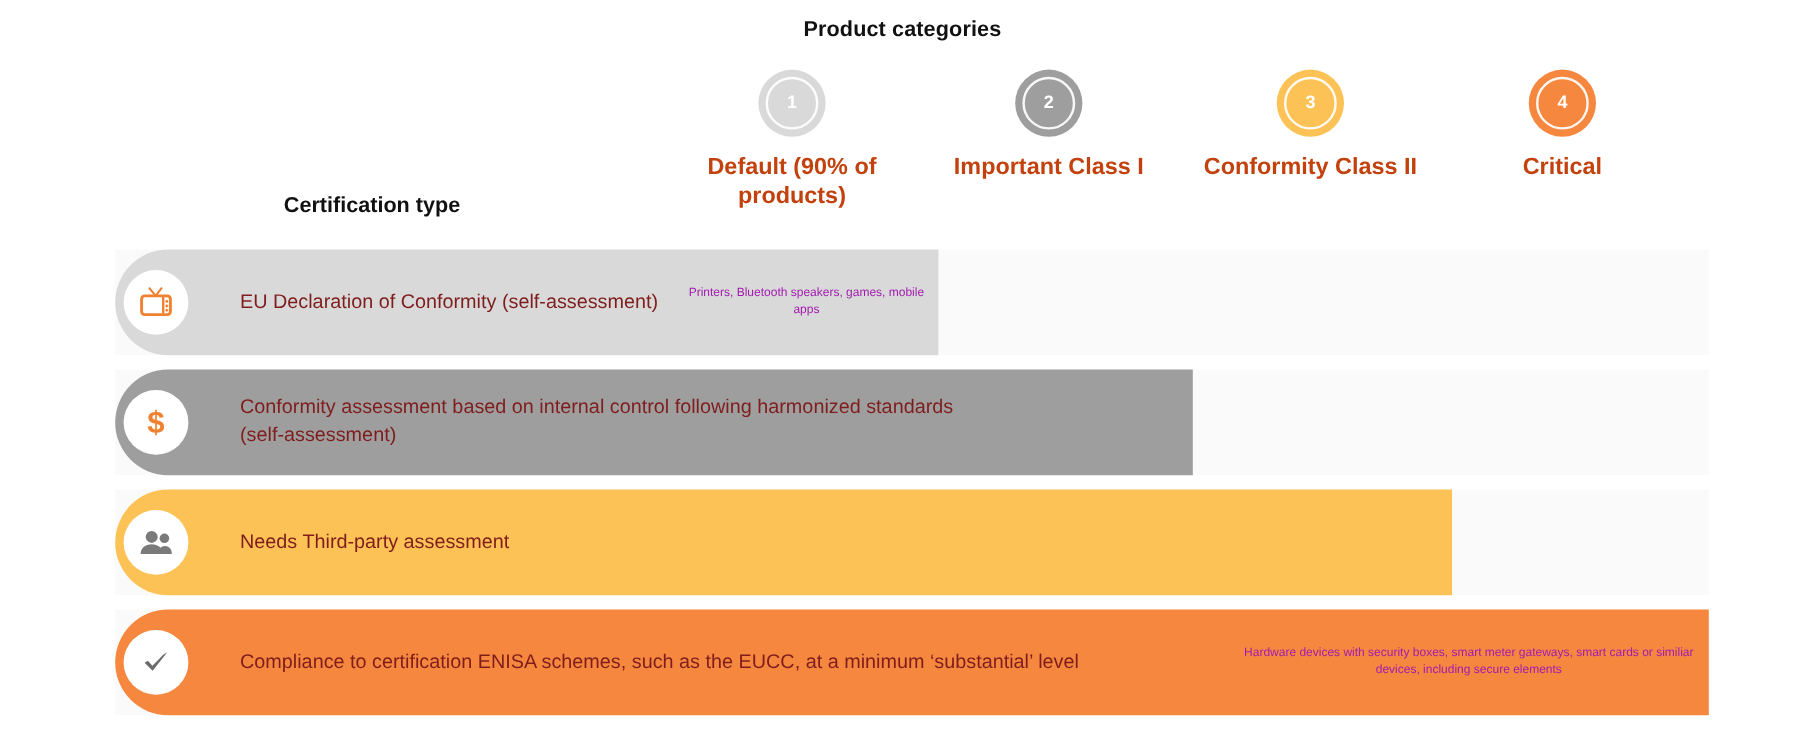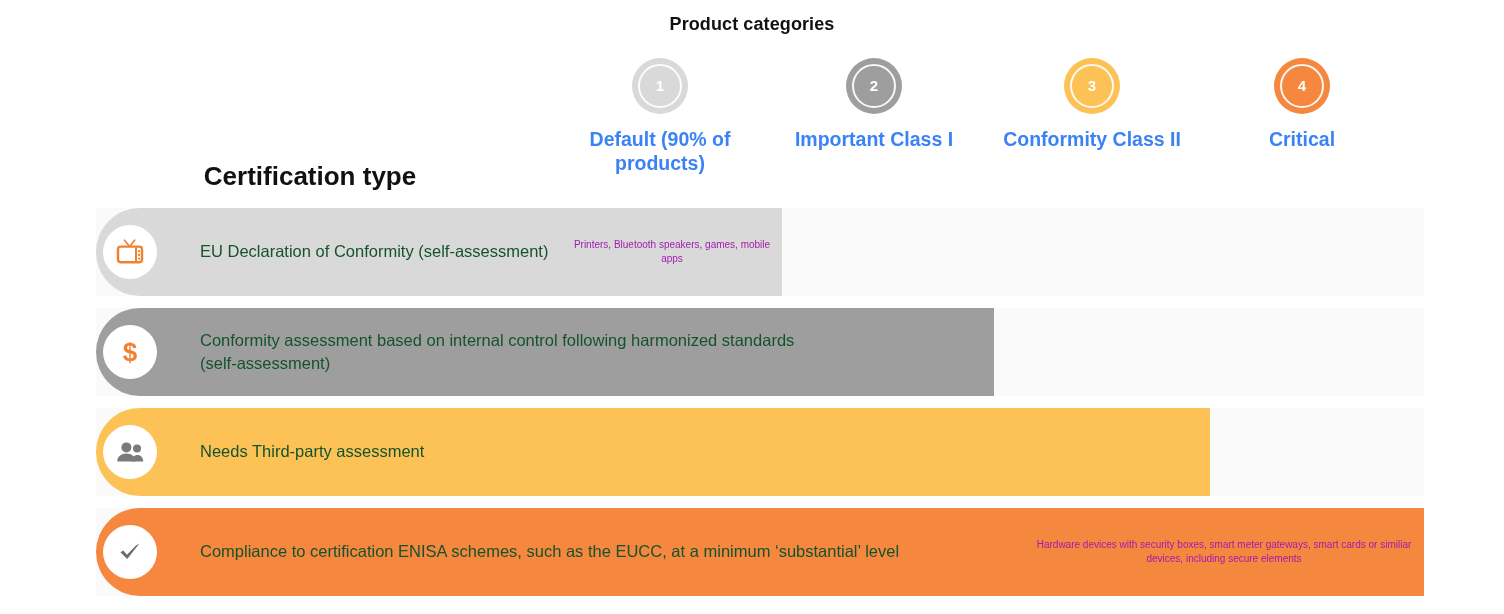--- a/index.html
+++ b/index.html
@@ -74,29 +74,29 @@
     text-align: center;
     font-size: 15px;
     font-weight: bold;
     color: #ffffff;
   }
 
   .col-label {
     margin-top: 14px;
     font-size: 19.5px;
     font-weight: bold;
-    color: #3b82f6;
+    color: #c2410c;
     line-height: 1.22;
   }
 
   .row-head-label {
     position: absolute;
     width: 340px;
     text-align: center;
-    font-size: 26px;
+    font-size: 18px;
     font-weight: bold;
     color: #111111;
   }
 
   
   .rows {
     position: absolute;
     left: 0;
     top: 208px;
     width: 1504px;
@@ -142,21 +142,21 @@
     justify-content: center;
   }
 
   .row-label {
     position: absolute;
     left: 104px;
     top: 50%;
     transform: translateY(-50%);
     font-size: 16.5px;
     line-height: 1.42;
-    color: #14532d;
+    color: #7f1d1d;
     width: 900px;
   }
 
   
   .cell {
     position: absolute;
     top: 0;
     height: 100%;
     display: flex;
     align-items: center;

